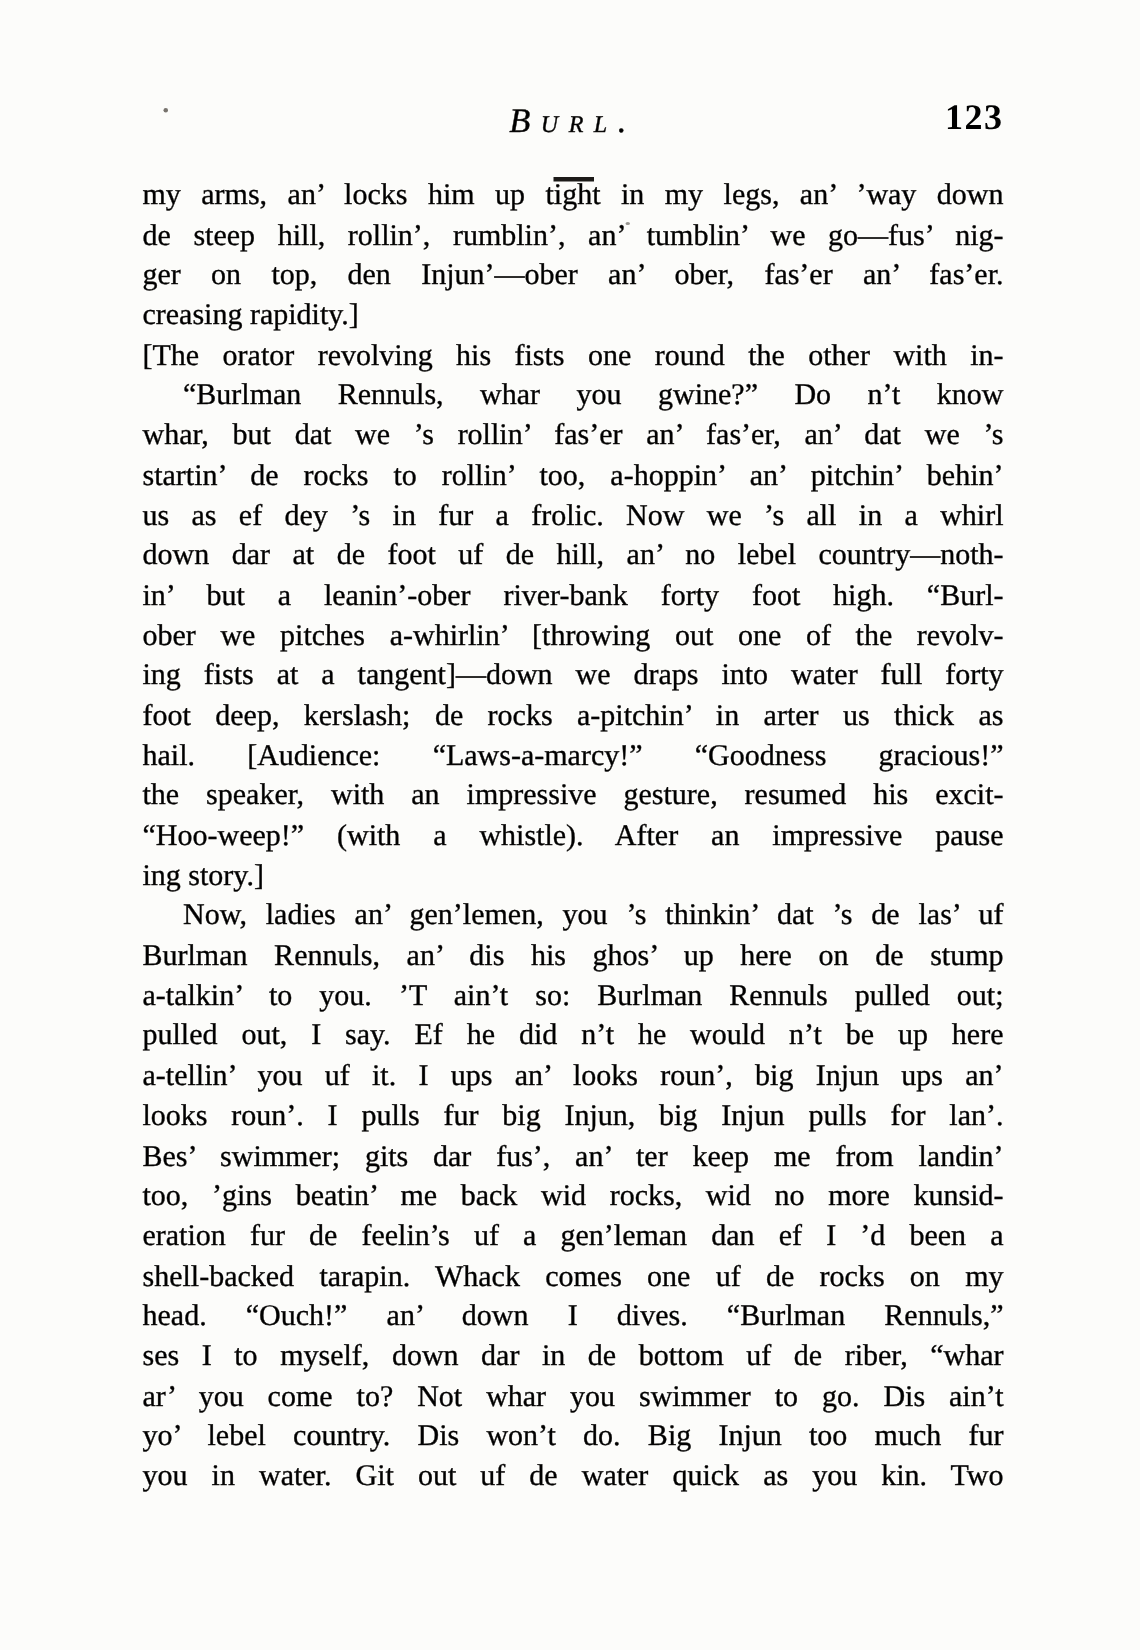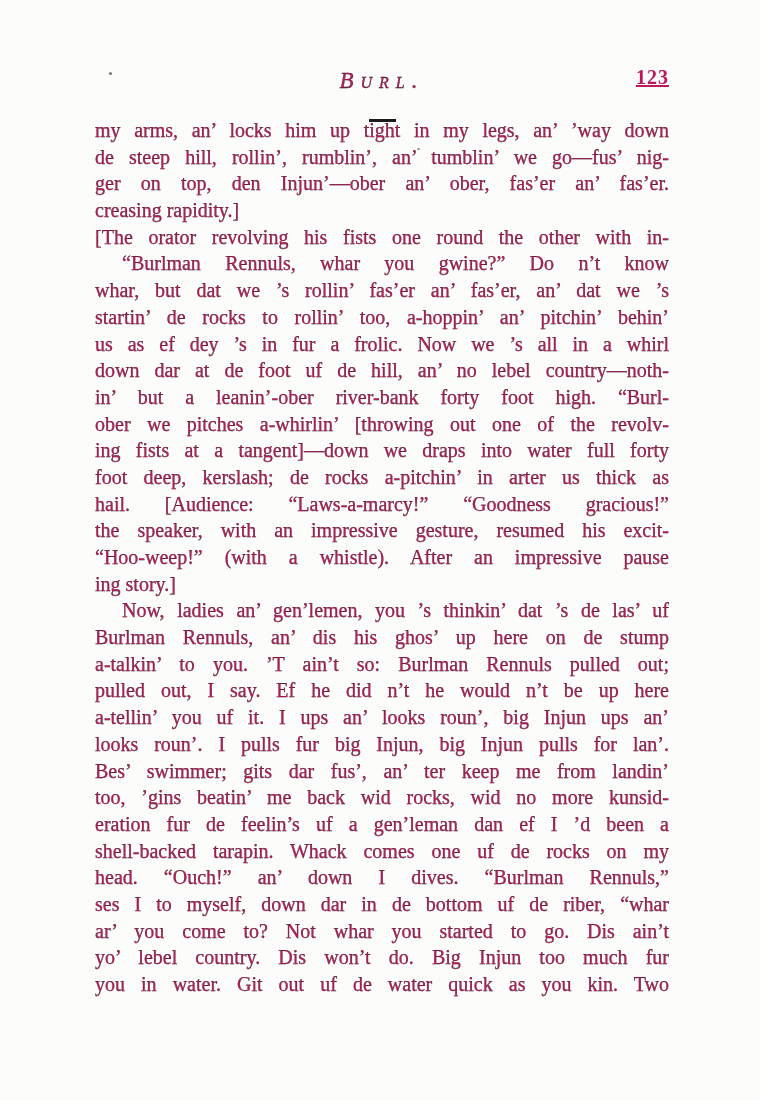--- a/index.html
+++ b/index.html
@@ -10,21 +10,21 @@
     width: 760px;
     height: 1100px;
     background: #fcfcfa;
     overflow: hidden;
     font-family: "Liberation Serif", "DejaVu Serif", serif;
   }
   .page {
     position: relative;
     width: 760px;
     height: 1100px;
-    color: #be185d;
+    color: #000000;
   }
   .header {
     position: absolute;
     top: 68px;
     left: 95px;
     width: 574px;
     height: 30px;
   }
   .running-title {
     position: absolute;
@@ -34,24 +34,23 @@
     font-style: italic;
     font-variant: small-caps;
     font-size: 23px;
     letter-spacing: 7px;
     -webkit-text-stroke: 0.3px #181614;
   }
   .page-number {
     position: absolute;
     right: 0;
     top: -2px;
-    font-size: 20px;
+    font-size: 24px;
     font-weight: bold;
     letter-spacing: 1px;
-    text-decoration: underline;
   }
   .header-rule {
     position: absolute;
     top: 108px;
     left: 95px;
     width: 574px;
     text-align: center;
   }
   .header-rule .rule-mark {
     display: inline-block;
@@ -130,17 +129,17 @@
       <div class="line">a-talkin’ to you. ’T ain’t so: Burlman Rennuls pulled out;</div>
       <div class="line">pulled out, I say. Ef he did n’t he would n’t be up here</div>
       <div class="line">a-tellin’ you uf it. I ups an’ looks roun’, big Injun ups an’</div>
       <div class="line">looks roun’. I pulls fur big Injun, big Injun pulls for lan’.</div>
       <div class="line">Bes’ swimmer; gits dar fus’, an’ ter keep me from landin’</div>
       <div class="line">too, ’gins beatin’ me back wid rocks, wid no more kunsid-</div>
       <div class="line">eration fur de feelin’s uf a gen’leman dan ef I ’d been a</div>
       <div class="line">shell-backed tarapin. Whack comes one uf de rocks on my</div>
       <div class="line">head. “Ouch!” an’ down I dives. “Burlman Rennuls,”</div>
       <div class="line">ses I to myself, down dar in de bottom uf de riber, “whar</div>
-      <div class="line">ar’ you come to? Not whar you started to go. Dis ain’t</div>
+      <div class="line">ar’ you come to? Not whar you swimmer to go. Dis ain’t</div>
       <div class="line">yo’ lebel country. Dis won’t do. Big Injun too much fur</div>
       <div class="line">you in water. Git out uf de water quick as you kin. Two</div>
     </div>
 </div>
 
 </body></html>

